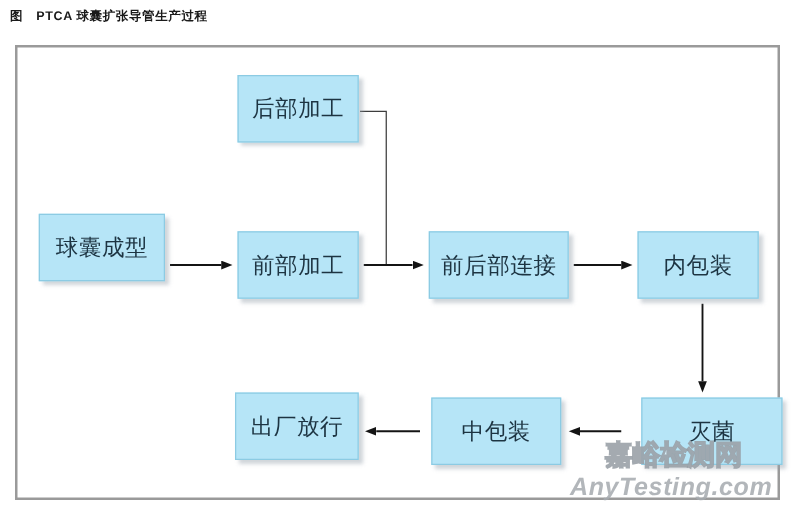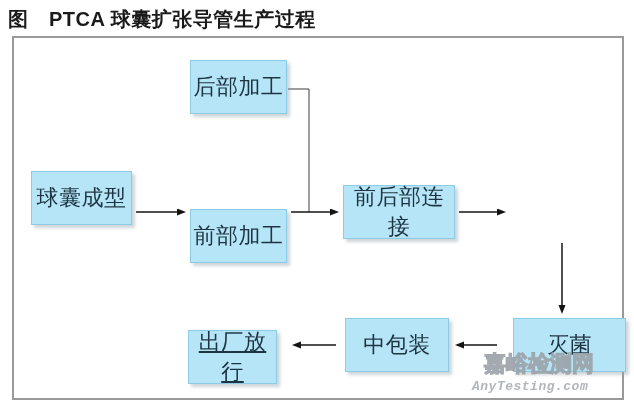--- a/index.html
+++ b/index.html
@@ -9,55 +9,55 @@
     width: 634px;
     height: 409px;
     background: #ffffff;
     font-family: "Liberation Sans", "DejaVu Sans", sans-serif;
     overflow: hidden;
   }
   .figure-title {
     position: absolute;
     left: 8px;
     top: 6px;
-    font-size: 20px;
+    font-size: 10px;
     font-weight: bold;
     color: #1a1a1a;
     letter-spacing: 0.5px;
     white-space: pre;
   }
   .frame {
     position: absolute;
     left: 12px;
     top: 36px;
     width: 612px;
     height: 364px;
     border: 2px solid var(--frame-border, #9a9a9a);
     background: #ffffff;
   }
   .node {
     position: absolute;
     background: var(--node-fill, #b6e5f7);
     border: 1px solid var(--node-border, #8ccbe3);
     box-shadow: 3px 3px 3px rgba(150,162,172,0.45);
     color: var(--node-text, #1d3442);
-    font-size: 22px;
+    font-size: 18px;
     letter-spacing: 0.5px;
     display: flex;
     align-items: center;
     justify-content: center;
     text-align: center;
     height: 54px;
   }
   .n-rear            { left: 176px; top: 22px;  width: 97px;  }
   .n-balloon         { left: 17px;  top: 133px; width: 101px; }
-  .n-front           { left: 176px; top: 147px; width: 97px; margin-top: 24px;  }
+  .n-front           { left: 176px; top: 147px; width: 97px;  }
   .n-connect         { left: 329px; top: 147px; width: 112px; }
   .n-inner-pack      { left: 496px; top: 147px; width: 97px;  }
-  .n-release         { left: 174px; top: 292px; width: 89px; text-decoration: underline;  }
+  .n-release         { left: 174px; top: 276px; width: 99px;  }
   .n-middle-pack     { left: 331px; top: 280px; width: 104px;  }
   .n-sterilize       { left: 499px; top: 280px; width: 113px;  }
   svg.arrows {
     position: absolute;
     left: 0; top: 0;
     width: 608px; height: 360px;
     overflow: visible;
   }
   .arrow-line { stroke: var(--arrow, #141414); stroke-width: 1.5; fill: none; }
   .elbow-line { stroke: #3d3d3d; stroke-width: 1; fill: none; }
@@ -70,31 +70,30 @@
     font-weight: bold;
     letter-spacing: 0px;
     color: rgba(255,255,255,0.45);
     -webkit-text-stroke: 1.2px rgba(148,155,162,0.85);
     white-space: nowrap;
     z-index: 5;
     pointer-events: none;
   }
   .watermark-en {
     position: absolute;
-    left: 472px;
+    left: 456px;
     top: 379px;
-    font-size: 13px;
+    font-size: 20px;
     font-style: italic;
     font-weight: bold;
     letter-spacing: 0.5px;
     color: rgba(164,169,174,0.85);
     white-space: nowrap;
     z-index: 5;
     pointer-events: none;
-    font-family: Liberation Mono, monospace;
   }
 </style>
 </head>
 <body>
 
 <div id="stage">
 
   <div class="figure-title">图　PTCA 球囊扩张导管生产过程</div>
 
   <div class="frame">
@@ -111,20 +110,21 @@
       <path class="arrow-line" marker-end="url(#ah)" d="M445,174 L483,174"></path>
       <path class="arrow-line" marker-end="url(#ah)" d="M548,205 L548,267"></path>
       <path class="arrow-line" marker-end="url(#ah)" d="M483,307 L450,307"></path>
       <path class="arrow-line" marker-end="url(#ah)" d="M322,307 L287,307"></path>
     </svg>
 
     <div class="node n-rear">后部加工</div>
     <div class="node n-balloon">球囊成型</div>
     <div class="node n-front">前部加工</div>
     <div class="node n-connect">前后部连接</div>
+    <div class="node n-inner-pack">内包装</div>
     <div class="node n-release">出厂放行</div>
     <div class="node n-middle-pack">中包装</div>
     <div class="node n-sterilize">灭菌</div>
 
   </div>
 
   <div class="watermark-cn">嘉峪检测网</div>
   <div class="watermark-en">AnyTesting.com</div>
 
 </div>

